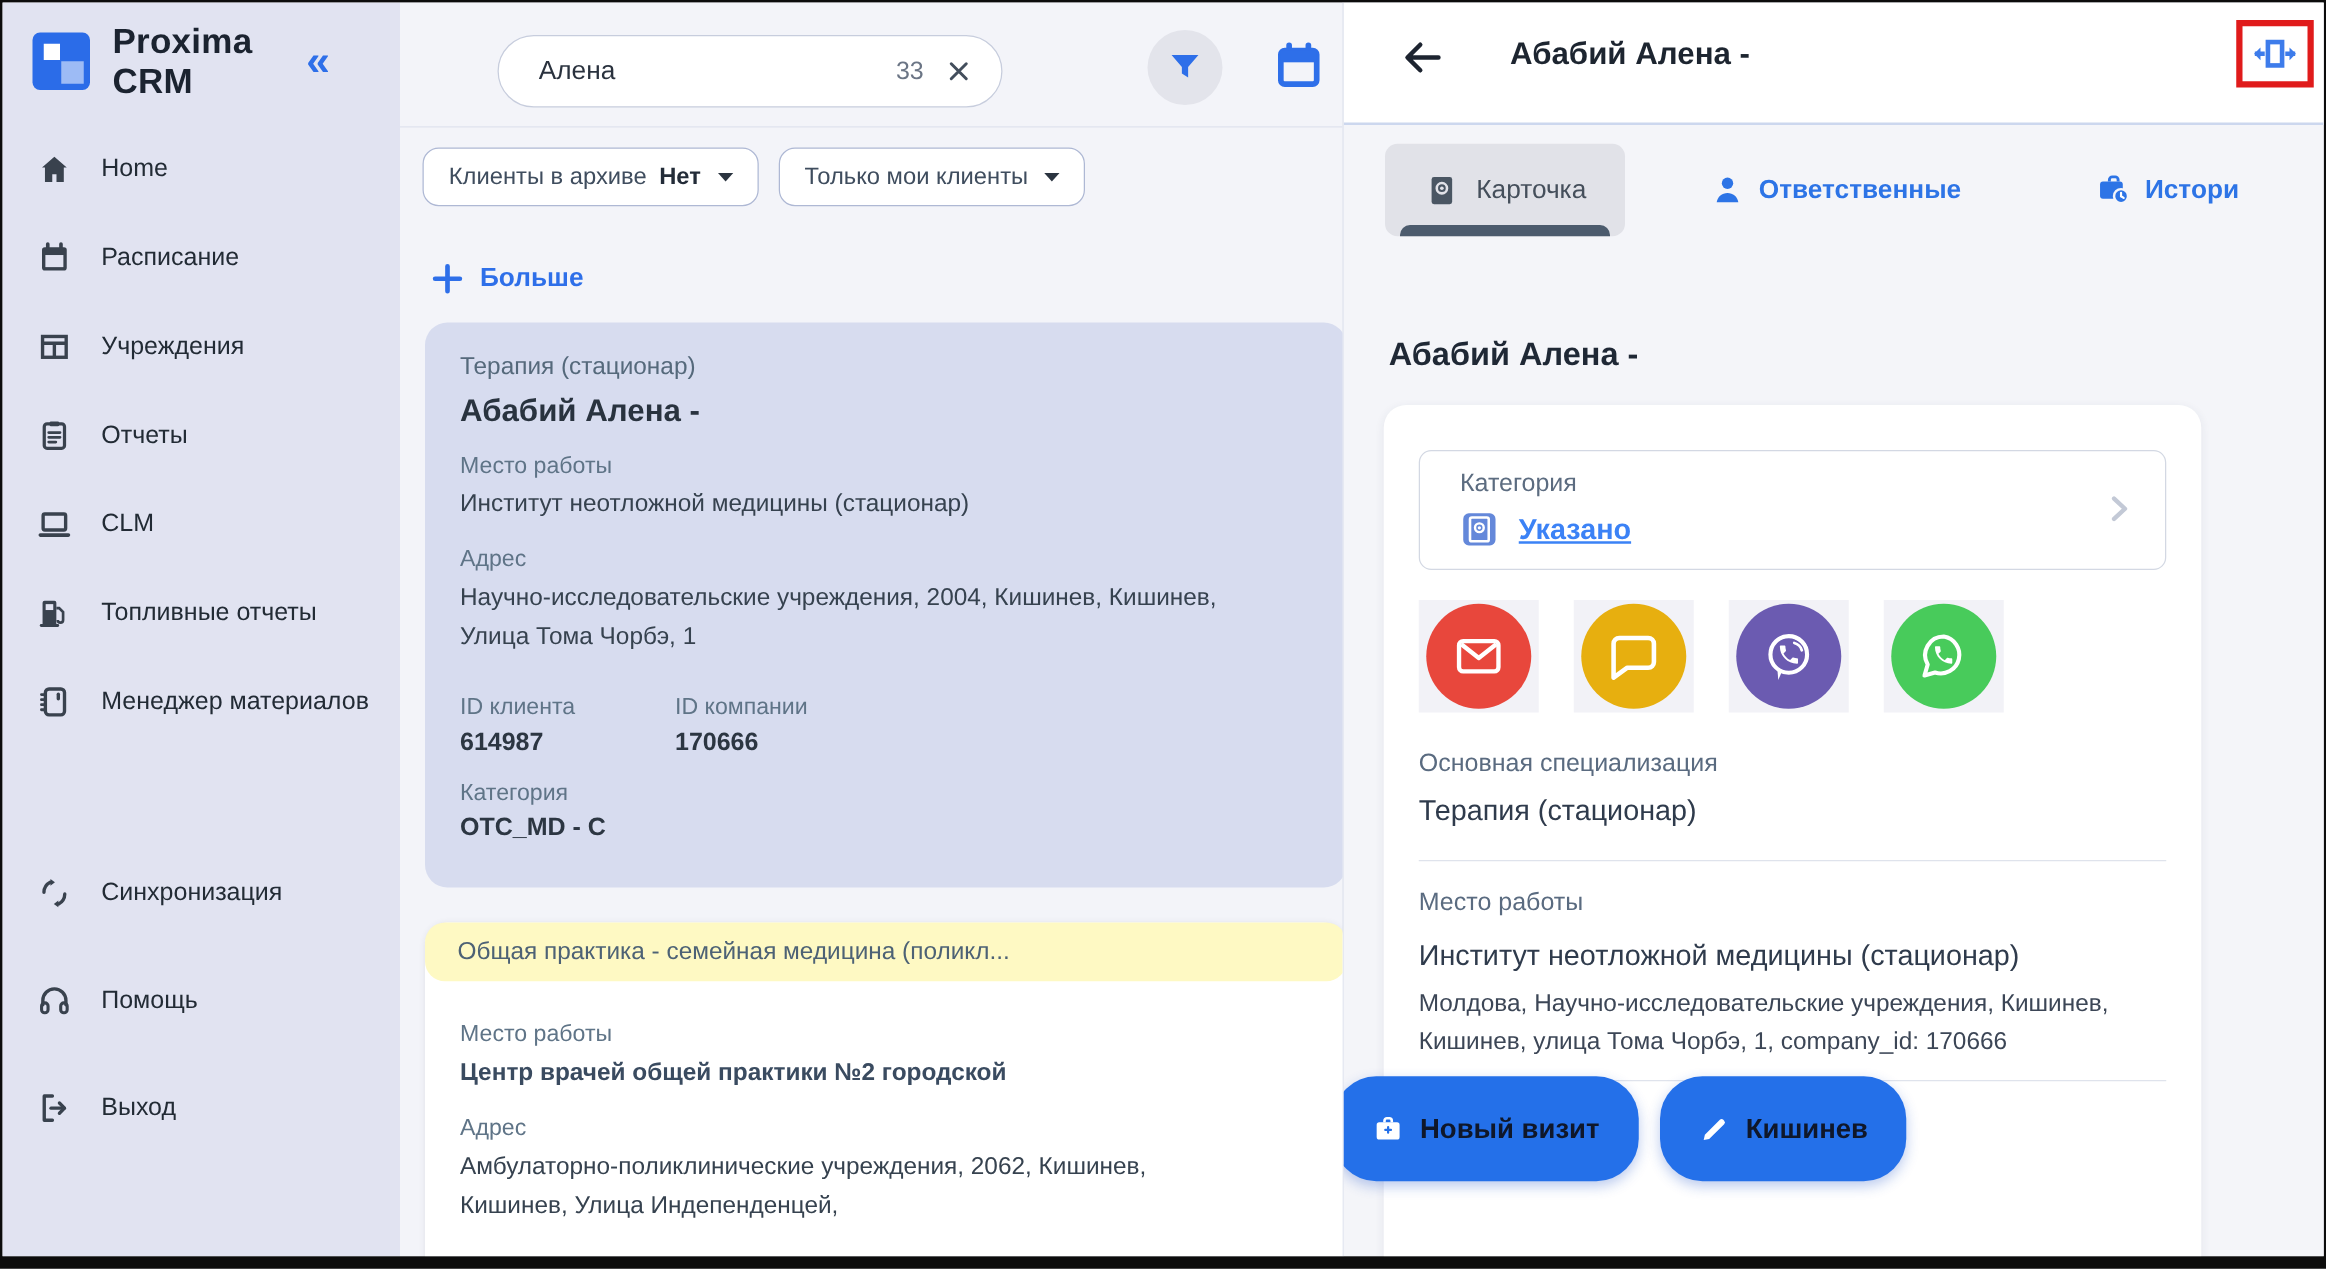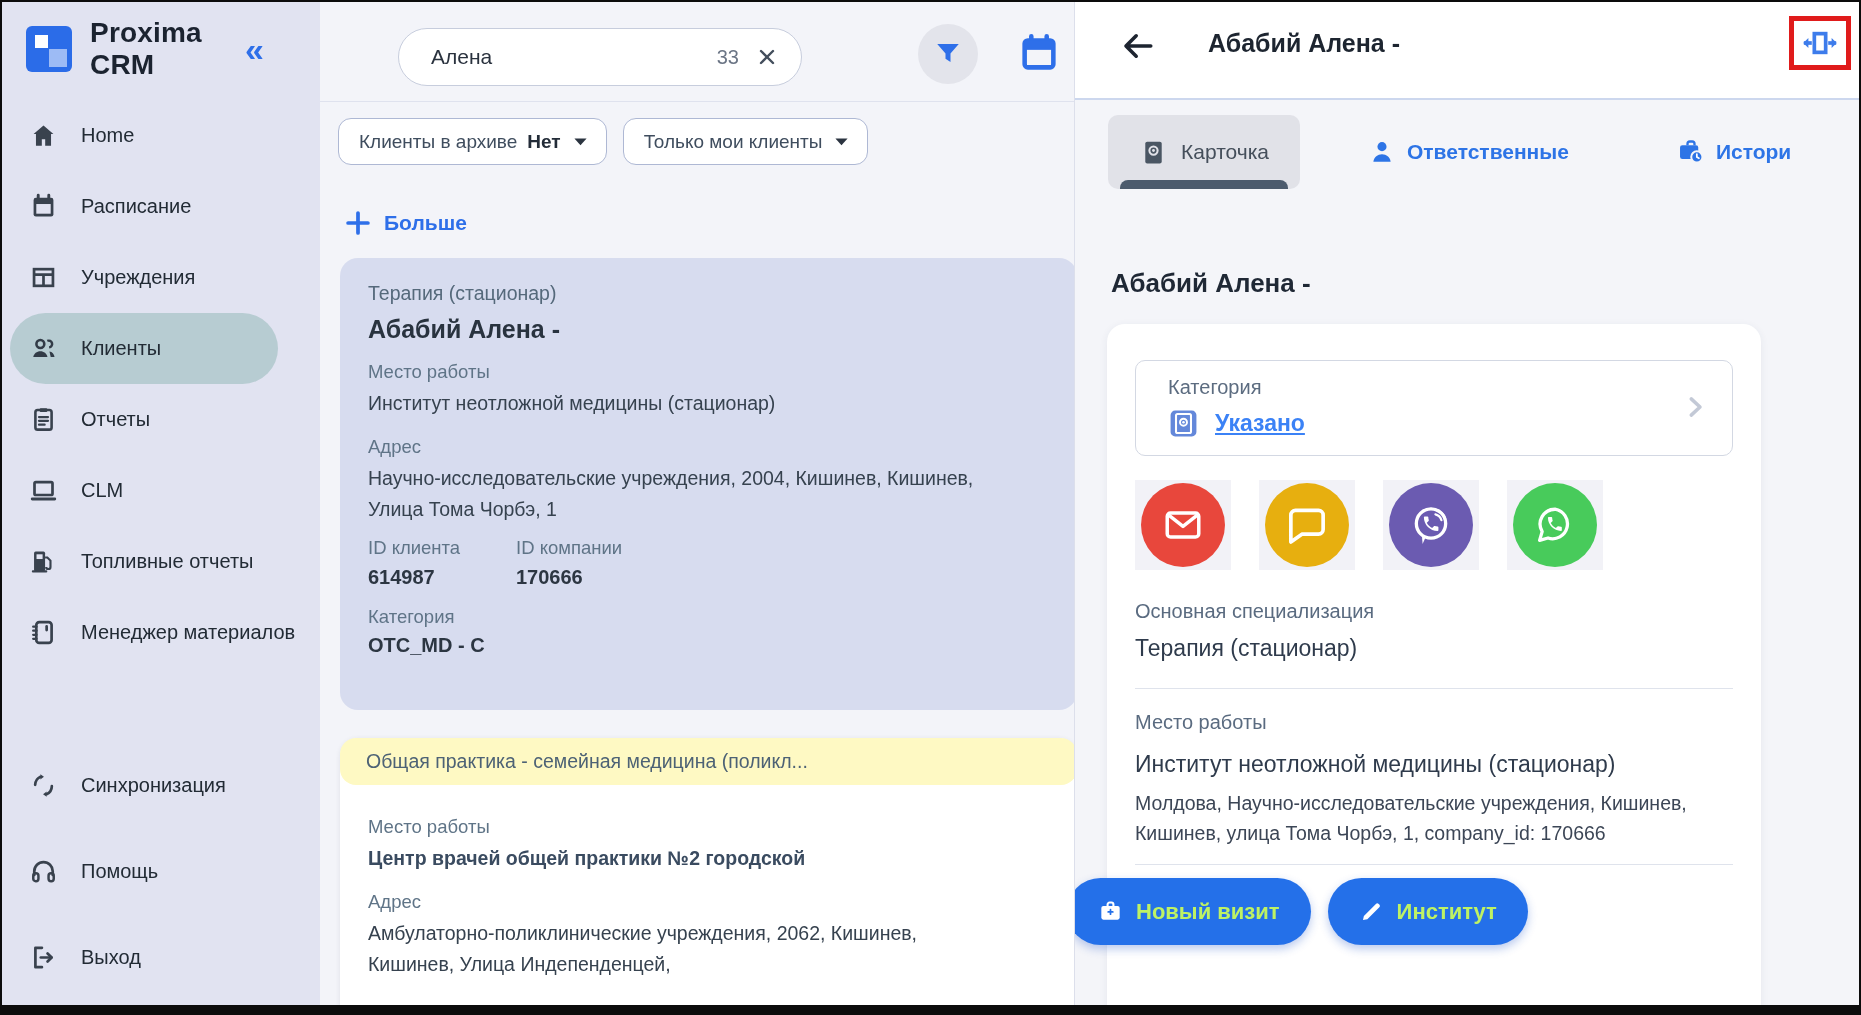--- a/index.html
+++ b/index.html
@@ -41,21 +41,21 @@
   .more-row svg { width:28px; height:28px; }
 
   .client-card { position:absolute; left:20px; width:737px; border-radius:18px; padding:24px 28px; }
   .card-sel { top:256px; height:452px; background:#d7dcef; }
   .card-white { top:736px; height:300px; background:#ffffff; box-shadow:0 1px 5px rgba(50,60,90,.10); padding:0 0 24px 0; }
   .cc-spec { font-size:19.5px; color:#55697b; }
   .cc-name { font-size:25px; font-weight:600; color:#29333f; margin-top:10px; }
   .cc-label { font-size:18.5px; color:#5f7487; margin-top:17px; }
   .cc-val { font-size:19.5px; color:#36424f; margin-top:5px; line-height:31px; }
   .cc-val.bold { font-weight:700; color:#3a4b60; }
-  .cc-ids { display:flex; margin-top:12px; }
+  .cc-ids { display:flex; margin-top:29px;gap:24px; }
   .cc-ids .col1 { width:148px; }
   .cc-ids .lab { font-size:18.5px; color:#5f7487; }
   .cc-ids .val { font-size:20px; color:#2c3642; margin-top:7px; font-weight:600; }
   .cc-cat-val { font-size:20px; font-weight:700; color:#2c3642; margin-top:6px; }
   .spec-banner { height:47px; background:#fef9c3; border-radius:16px; display:flex; align-items:center; padding:0 26px; font-size:19.5px; color:#4d6275; white-space:nowrap; overflow:hidden; }
   .card-white .inner { padding:14px 28px 0 28px; }
 
   
   .detail { flex:1; background:#f4f5f9; position:relative; overflow:hidden; }
   .d-header { height:98px; background:#ffffff; border-bottom:2px solid #ccd7ee; position:relative; }
@@ -90,21 +90,21 @@
   .c-viber { background:#6b5bb1; }
   .c-whatsapp { background:#48cb5b; }
   .d-label { font-size:20px; color:#5a6b80; margin-top:30px; }
   .d-value { font-size:23px; color:#2f3b4c; margin-top:12px; }
   .d-hr { border:none; border-top:1.5px solid #dfe3ec; margin-top:26px; }
   .d-wp { font-size:23px; color:#2f3b4c; margin-top:12px; line-height:36px; width:570px; }
   .d-addr { font-size:19.5px; color:#3c4656; margin-top:6px; line-height:30px; width:580px; }
   .d-type-label { font-size:20px; color:#5a6b80; margin-top:14px; }
   .d-type-value { font-size:23px; color:#2f3b4c; margin-top:16px; font-weight:600; }
   .actions { position:absolute; bottom:60px; left:-8px; display:flex; gap:17px; z-index:6; }
-  .action-btn { height:67px; background:#2470e9; border:none; border-radius:34px; display:flex; align-items:center; gap:13px; padding:0 31px; font-size:22px; font-weight:600; color:#bef264; font-family:inherit; cursor:pointer; box-shadow:0 4px 10px rgba(25,80,200,.30); }
+  .action-btn { height:84px; background:#2470e9; border:none; border-radius:34px; display:flex; align-items:center; gap:13px; padding:0 31px; font-size:22px; font-weight:600; color:#0f172a; font-family:inherit; cursor:pointer; box-shadow:0 4px 10px rgba(25,80,200,.30); }
   .action-btn svg { width:25px; height:25px; }
 </style>
 </head>
 <body>
 
 <div class="frame">
 
   <div class="sidebar">
     <div class="logo-row">
       <div class="logo-tile">
@@ -128,29 +128,20 @@
             <rect x="5.6" y="9.8" width="12.8" height="8.6" fill="#e1e3f1"></rect>
           </svg>
         <span>Расписание</span>
       </div>
       <div class="nav-item">
         <svg viewBox="0 0 24 24">
             <rect x="3.6" y="4.6" width="16.8" height="14.8" fill="none" stroke="#39424e" stroke-width="2.4"></rect>
             <path d="M3.6 9.4h16.8M12 9.4v10" stroke="#39424e" stroke-width="2.4" fill="none"></path>
           </svg>
         <span>Учреждения</span>
-      </div>
-      <div class="nav-item selected">
-        <svg viewBox="0 0 24 24">
-            <circle cx="9.2" cy="8" r="3.5" fill="none" stroke="#323b47" stroke-width="2.3"></circle>
-            <path d="M2.9 19.6c.5-3.2 3.1-5.2 6.3-5.2s5.8 2 6.3 5.2z" fill="#323b47"></path>
-            <path d="M15.4 5.3a3 3 0 1 1 1.6 5.7" fill="none" stroke="#323b47" stroke-width="2.2"></path>
-            <path d="M17.3 14.7c2.5.4 4.1 2.1 4.5 4.9h-3.4" fill="#323b47"></path>
-          </svg>
-        <span>Клиенты</span>
       </div>
       <div class="nav-item">
         <svg viewBox="0 0 24 24">
             <rect x="4.8" y="3.6" width="14.4" height="17.4" rx="2" fill="none" stroke="#39424e" stroke-width="2.3"></rect>
             <rect x="8.6" y="2" width="6.8" height="3.4" rx="1" fill="#39424e"></rect>
             <path d="M8 9.8h8M8 13.2h8M8 16.6h5" stroke="#39424e" stroke-width="2" stroke-linecap="round"></path>
           </svg>
         <span>Отчеты</span>
       </div>
       <div class="nav-item">
@@ -408,17 +399,17 @@
             <path d="M9.2 6.6V5.3a1.9 1.9 0 0 1 1.9-1.9h1.8a1.9 1.9 0 0 1 1.9 1.9v1.3" fill="none" stroke="#fff" stroke-width="2"></path>
             <rect x="3.2" y="6.6" width="17.6" height="13.2" rx="2" fill="#fff"></rect>
             <path d="M12 10.2v4.4M9.8 12.4h4.4" stroke="#2470e9" stroke-width="1.7" stroke-linecap="round"></path>
           </svg>
         <span>Новый визит</span>
       </button>
       <button class="action-btn">
         <svg viewBox="0 0 24 24">
             <path d="m3.8 20.2.9-4L16.2 4.7a1.9 1.9 0 0 1 2.7 0l.6.6a1.9 1.9 0 0 1 0 2.7L8 19.4z" fill="#fff"></path>
           </svg>
-        <span>Институт</span>
+        <span>Кишинев</span>
       </button>
     </div>
   </div>
 </div>
 
 </body></html>

